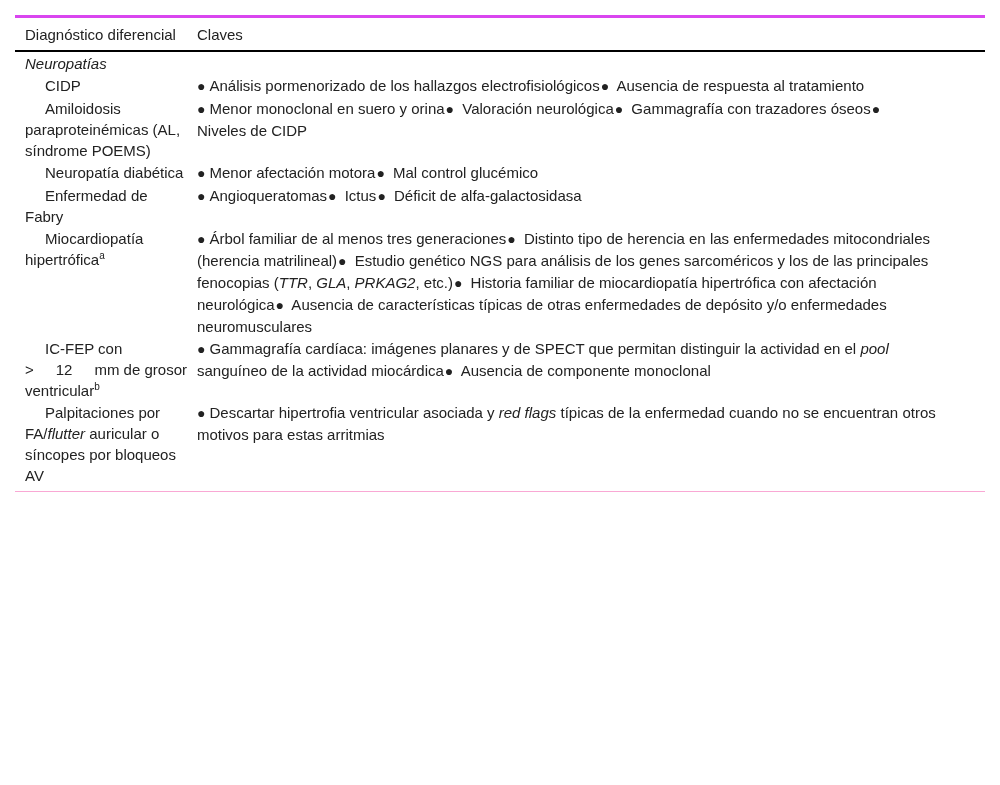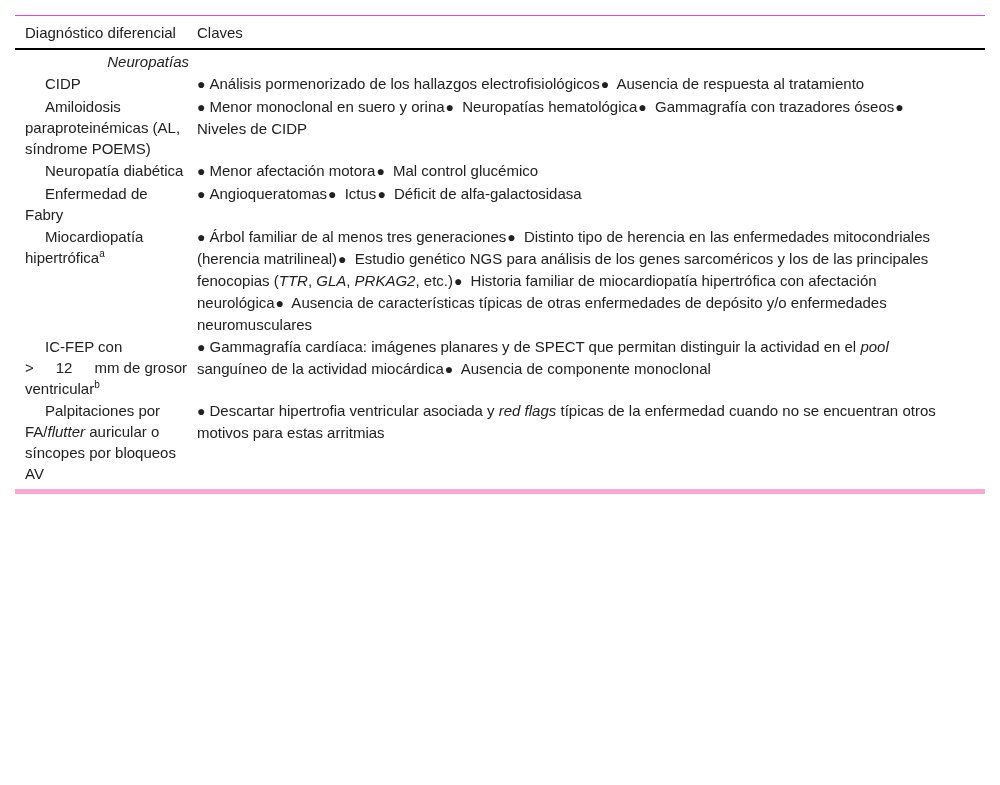--- a/index.html
+++ b/index.html
@@ -23,42 +23,41 @@
     width: 970px;
   }
   table {
     width: 970px;
     border-collapse: collapse;
     table-layout: fixed;
   }
   col.c1 { width: 182px; }
   col.c2 { width: 788px; }
   thead tr {
-    border-top: 1px solid #d946ef;
+    border-top: 3px solid #d946ef;
     border-bottom: 2px solid #000;
   }
   tbody tr.last {
-    border-bottom: 5px solid #f9a8d4;
+    border-bottom: 1px solid #f9a8d4;
   }
   th, td {
     text-align: left;
     vertical-align: top;
     font-weight: normal;
     line-height: 21px;
     padding: 0;
   }
   th { padding-top: 6px; padding-bottom: 5px; }
   th.c1, td.c1 { padding-left: 10px; padding-right: 8px; }
   th.c2, td.c2 { padding-left: 0; padding-right: 30px; }
   tbody td { padding-top: 1px; padding-bottom: 0; }
   tbody tr.first td { padding-top: 1px; }
   tbody tr.last td { padding-bottom: 5px; }
   .section {
     font-style: italic;
-    text-align: right;
   }
   .indent {
     display: inline-block;
     width: 20px;
   }
   .bullet {
     font-size: 14px;
     margin-right: 4px;
   }
   .bullet-inline {
@@ -96,21 +95,21 @@
         <td class="c2"></td>
       </tr>
 
       <tr>
         <td class="c1"><span class="indent"></span><span>CIDP</span></td>
         <td class="c2"><span class="bullet">●</span><span>Análisis pormenorizado de los hallazgos electrofisiológicos</span><span class="bullet-inline">●</span><span> Ausencia de respuesta al tratamiento</span></td>
       </tr>
 
       <tr>
         <td class="c1"><span class="indent"></span><span>Amiloidosis paraproteinémicas (AL, síndrome POEMS)</span></td>
-        <td class="c2"><span class="bullet">●</span><span>Menor monoclonal en suero y orina</span><span class="bullet-inline">●</span><span> Neuropatías hematológica</span><span class="bullet-inline">●</span><span> Gammagrafía con trazadores óseos</span><span class="bullet-inline">●</span><br><span>Niveles de CIDP</span></td>
+        <td class="c2"><span class="bullet">●</span><span>Menor monoclonal en suero y orina</span><span class="bullet-inline">●</span><span> Valoración neurológica</span><span class="bullet-inline">●</span><span> Gammagrafía con trazadores óseos</span><span class="bullet-inline">●</span><br><span>Niveles de CIDP</span></td>
       </tr>
 
       <tr>
         <td class="c1"><span class="indent"></span><span>Neuropatía diabética</span></td>
         <td class="c2"><span class="bullet">●</span><span>Menor afectación motora</span><span class="bullet-inline">●</span> <span>Mal control glucémico</span></td>
       </tr>
 
 
 
       <tr>

